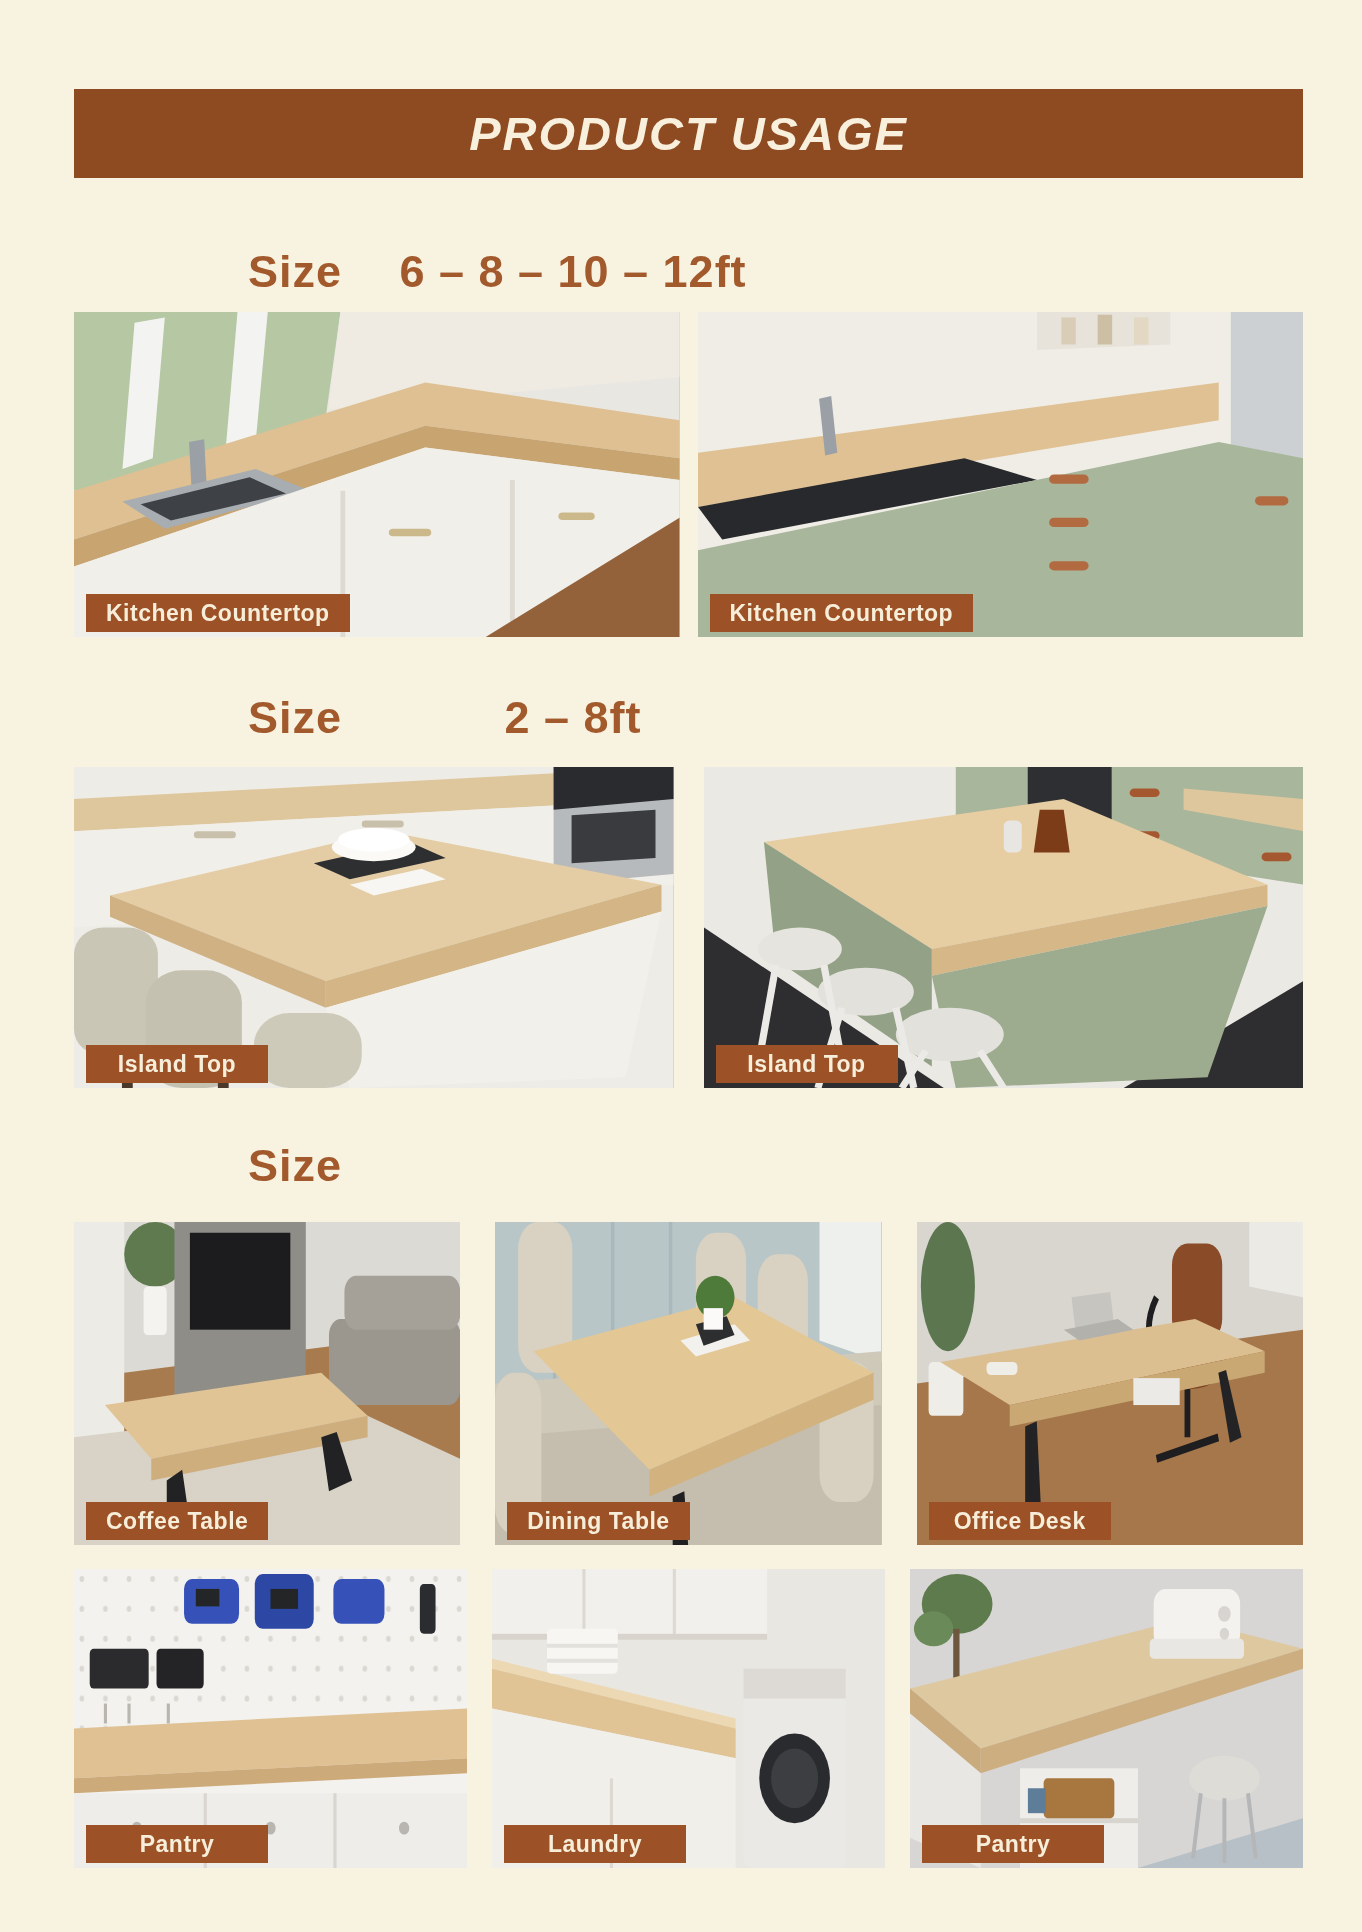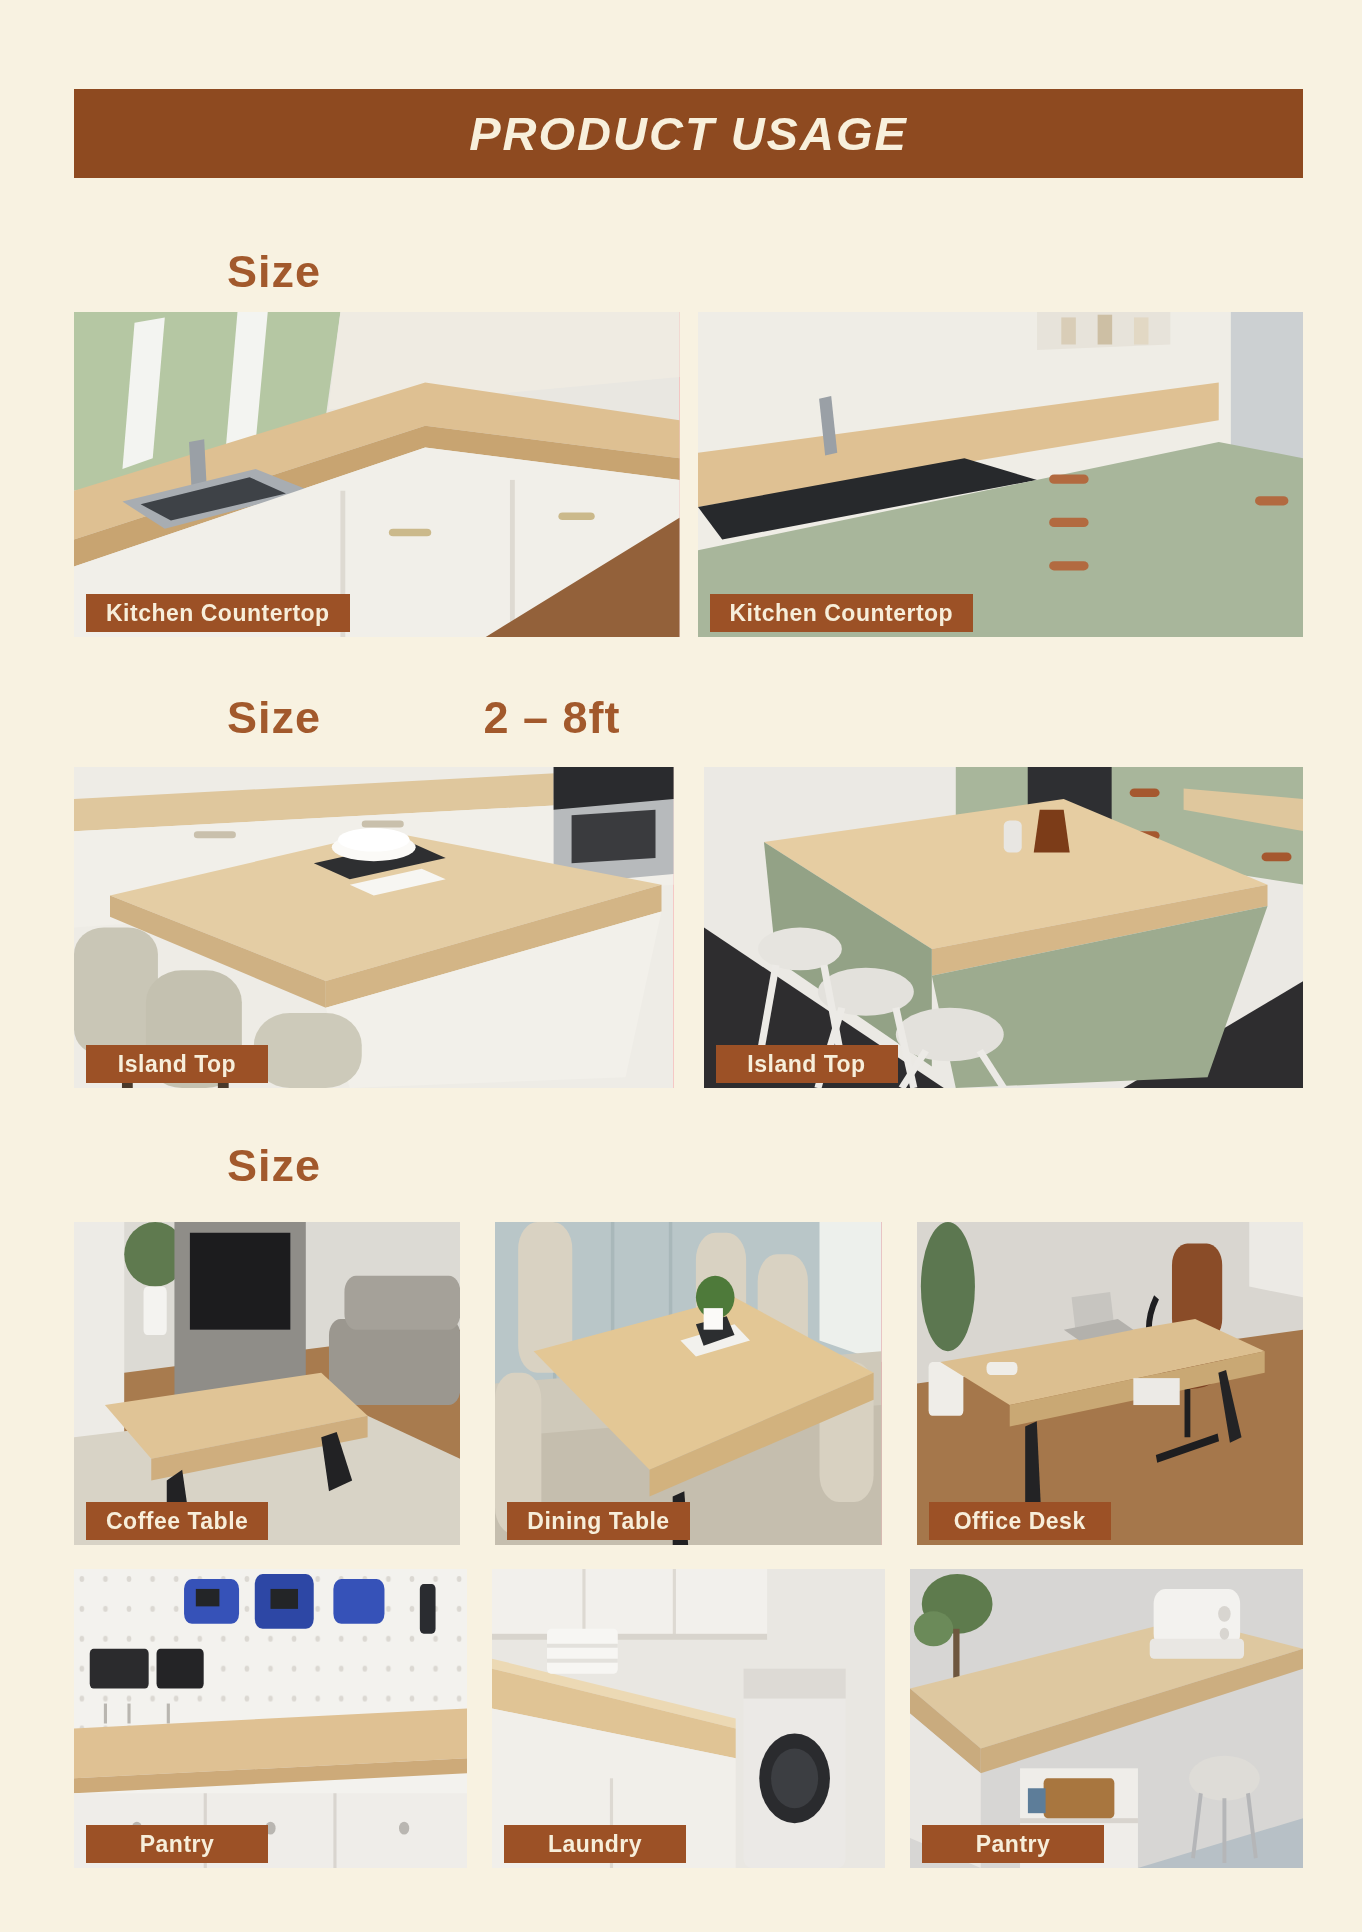--- a/index.html
+++ b/index.html
@@ -16,38 +16,38 @@
     position:absolute;left:74px;top:89px;width:1229px;height:89px;
     background:#8e4a20;
     display:flex;align-items:center;justify-content:center;
   }
   .banner h1{
     margin:0;color:#f8f0dc;font-size:47px;font-weight:bold;letter-spacing:2px;font-style:italic;
   }
 
   
   .size-heading{
-    position:absolute;left:227px;width:660px;height:56px;line-height:56px;
+    position:absolute;left:248px;width:660px;height:56px;line-height:56px;
     color:#a2592c;font-size:45px;font-weight:bold;letter-spacing:1px;
   }
   .size-heading .size-value{
     position:absolute;left:325px;top:0;transform:translateX(-50%);white-space:nowrap;
   }
   .sh1{top:244px;}
   .sh2{top:690px;}
   .sh3{top:1138px;}
 
   
   .row{position:absolute;left:74px;width:1229px;display:flex;}
   .row-1{top:312px;height:325px;gap:18px;}
   .row-2{top:767px;height:321px;gap:30px;}
   .row-3{top:1222px;height:323px;gap:35px;}
   .row-4{top:1569px;height:299px;gap:25px;}
 
-  figure.tile{position:relative;flex:1;margin:0;overflow:hidden;background:#fca5a5;}
+  figure.tile{position:relative;flex:1;margin:0;overflow:hidden;background:#c4b5fd;}
   svg.photo{position:absolute;inset:0;width:100%;height:100%;display:block;}
 
   
   .badge{
     position:absolute;left:12px;bottom:5px;height:38px;min-width:182px;
     padding:0 20px;box-sizing:border-box;
     background:#9c5126;color:#f7eeda;
     display:flex;align-items:center;justify-content:center;
     font-size:23px;font-weight:bold;letter-spacing:0.5px;white-space:nowrap;
   }
@@ -56,20 +56,21 @@
 <body>
 
 <div class="page">
 
   <header class="banner">
     <h1>PRODUCT USAGE</h1>
   </header>
 
   <div class="size-heading sh1">
     <span class="size-word">Size</span>
+    <span class="size-value">6 – 8 – 10 – 12ft</span>
   </div>
 
   <div class="row row-1">
 
     <figure class="tile">
       <svg class="photo" viewBox="0 0 100 60" preserveAspectRatio="none">
         <rect width="100" height="60" fill="#e9e7e1"></rect>
         <polygon points="0,0 44,0 41,24 0,33" fill="#b5c7a3"></polygon>
         <polygon points="10,2 15,1 13,27 8,29" fill="#f3f4f1"></polygon>
         <polygon points="27,0 32,0 30,24 25,26" fill="#f3f4f1"></polygon>

